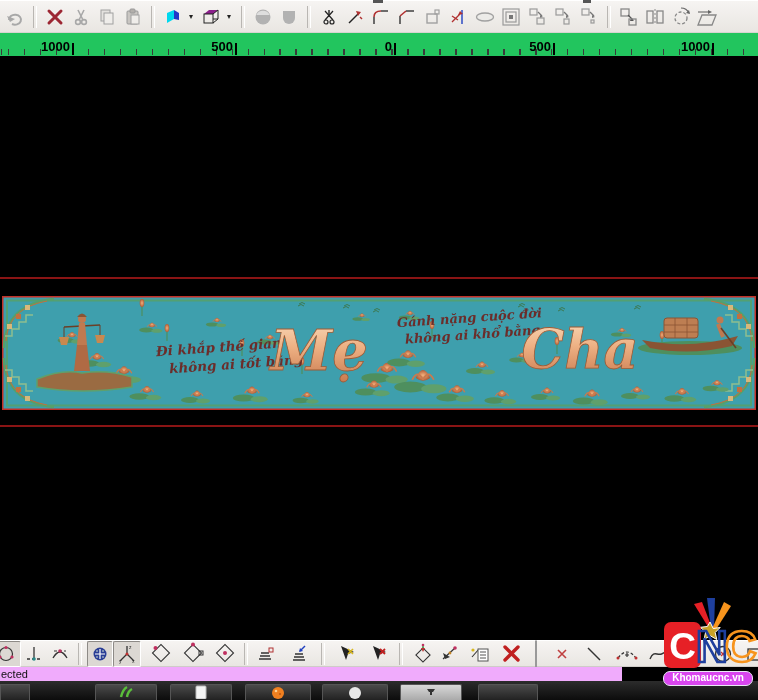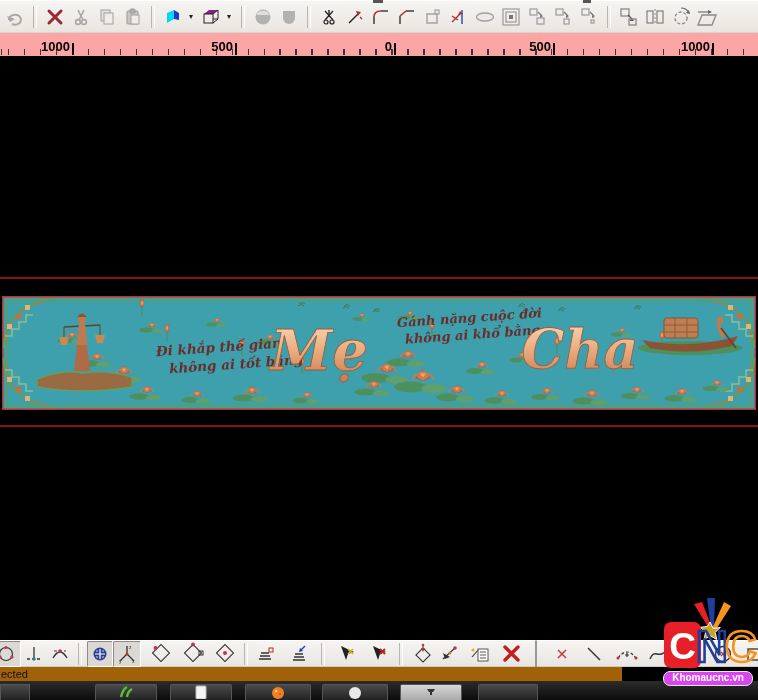--- a/index.html
+++ b/index.html
@@ -10,35 +10,35 @@
     display:flex;align-items:center;box-sizing:border-box;}
   #tb-top{top:0;height:32px;border-top:1px solid #fff;padding-left:2px;}
   #tb-bottom{top:640px;height:27px;border-top:1px solid #fff;border-bottom:1px solid #cfccc8;padding-left:0;}
   .ti{width:26px;height:24px;display:flex;align-items:center;justify-content:center;flex:0 0 auto;}
   .ti svg{display:block;}
   .tsep{width:2px;height:22px;border-left:1px solid #b9b6b2;border-right:1px solid #ffffff;margin:0 5px;flex:0 0 auto;}
   .ddarrow{font-size:8px;color:#222;width:10px;text-align:center;flex:0 0 auto;margin-right:2px;}
   .pressed{border:1px solid;border-color:#8d8a86 #fff #fff #8d8a86;background:#dcd8d3;border-radius:2px;}
   .topmark{position:absolute;top:0;height:3px;background:#555;}
   
-  #ruler{position:absolute;top:32px;left:0;width:758px;height:24px;background:#fca5a5;border-top:1px solid #d7d4d0;}
+  #ruler{position:absolute;top:32px;left:0;width:758px;height:24px;background:#22c55e;border-top:1px solid #d7d4d0;}
   #ruler .minor{position:absolute;left:0;bottom:2px;width:758px;height:6px;
     background:repeating-linear-gradient(90deg,#3a3a3a 0 1.5px,transparent 1.5px 15.97px);
     background-position-x:8px;}
   .rlabel{position:absolute;bottom:3px;font-weight:bold;font-size:13px;color:#000;text-align:right;width:44px;}
   .rtick{position:absolute;bottom:2px;width:2px;height:12px;background:#000;}
   
   #canvas{position:absolute;top:56px;left:0;width:758px;height:584px;background:#000;}
   .redline{position:absolute;left:0;width:758px;height:2px;background:#8a1414;}
   #banner{position:absolute;left:2px;top:240px;width:754px;height:114px;}
   .verse{font-family:"DejaVu Serif","Liberation Serif",serif;font-style:italic;font-weight:bold;fill:#6b2d2a;}
   .bigword{font-family:"DejaVu Serif","Liberation Serif",serif;font-style:italic;font-weight:bold;
     fill:url(#peach);stroke:#9a5c38;stroke-width:.8;}
   
-  #status{position:absolute;top:667px;left:0;width:622px;height:14px;background:#a16207;
+  #status{position:absolute;top:667px;left:0;width:622px;height:14px;background:#f0abfc;
     font-size:11px;color:#111;line-height:14px;padding-left:1px;box-sizing:border-box;}
   
   #taskbar{position:absolute;top:681px;left:0;width:758px;height:19px;background:linear-gradient(#2c2c2c,#0c0c0c);}
   .tbtn{position:absolute;top:3px;height:16px;border-radius:2px 2px 0 0;
     background:linear-gradient(#4a4a4a,#222);border:1px solid #555;border-bottom:none;
     display:flex;align-items:flex-start;justify-content:center;box-sizing:border-box;}
   
   #watermark{position:absolute;left:655px;top:596px;width:103px;height:96px;z-index:50;pointer-events:none;}
   #pill{position:absolute;left:663px;top:671px;width:88px;height:13px;background:#d946ef;border:1px solid #e8e8f4;
     border-radius:7px;color:#fff;font-weight:bold;font-size:10px;line-height:11px;text-align:center;z-index:51;}

